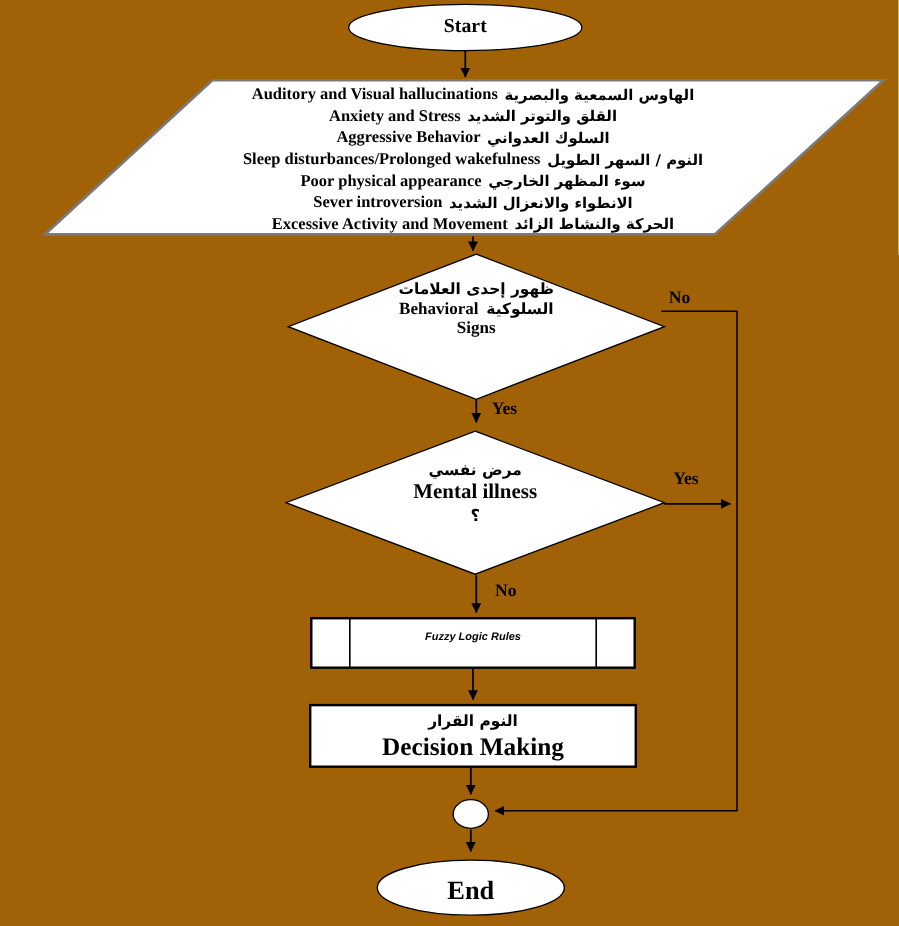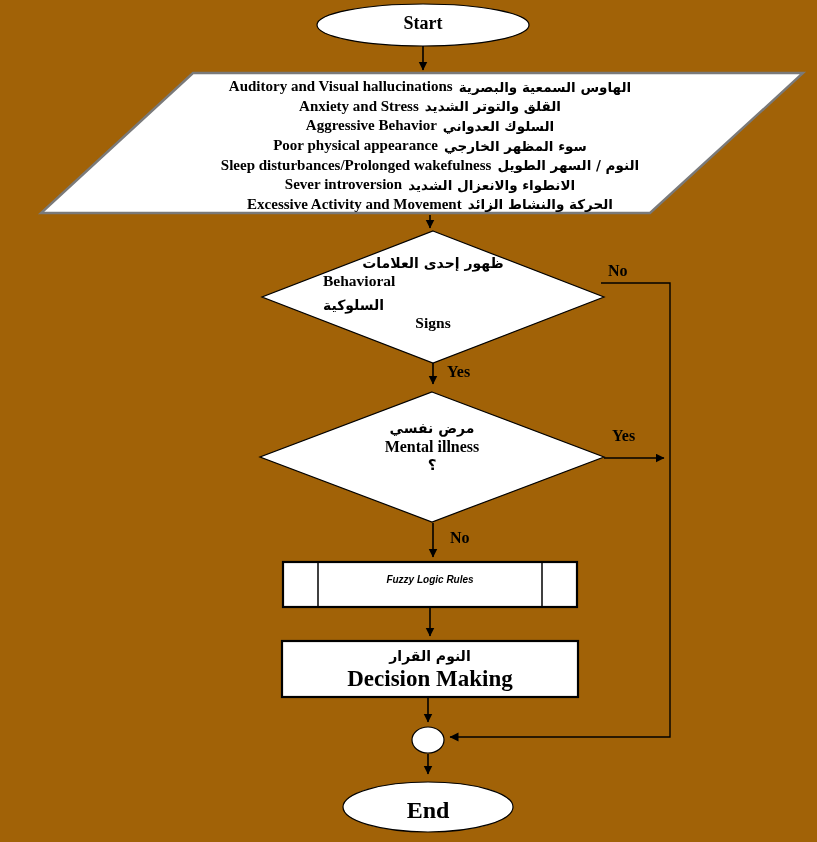--- a/index.html
+++ b/index.html
@@ -61,54 +61,54 @@
     </div>
     <div class="sym-line">
       <span class="serif">Anxiety and Stress</span>
       <span class="ar">القلق والتوتر الشديد</span>
     </div>
     <div class="sym-line">
       <span class="serif">Aggressive Behavior</span>
       <span class="ar">السلوك العدواني</span>
     </div>
     <div class="sym-line">
+      <span class="serif">Sleep disturbances/Prolonged wakefulness</span>
+      <span class="ar">النوم / السهر الطويل</span>
+    </div>
+    <div class="sym-line">
       <span class="serif">Poor physical appearance</span>
       <span class="ar">سوء المظهر الخارجي</span>
-    </div>
-    <div class="sym-line">
-      <span class="serif">Sleep disturbances/Prolonged wakefulness</span>
-      <span class="ar">النوم / السهر الطويل</span>
     </div>
     <div class="sym-line">
       <span class="serif">Sever introversion</span>
       <span class="ar">الانطواء والانعزال الشديد</span>
     </div>
     <div class="sym-line">
       <span class="serif">Excessive Activity and Movement</span>
       <span class="ar">الحركة والنشاط الزائد</span>
     </div>
   </div>
 
   <div class="txt" style="left:323px;top:255px;width:220px;">
     <div class="ar d-line-ar">ظهور إحدى العلامات</div>
-    <div style="display:flex;justify-content:center;gap:7px;align-items:baseline;flex-direction:column;">
+    <div style="display:flex;justify-content:center;gap:7px;align-items:baseline;">
       <span class="serif d-line-en">Behavioral</span>
       <span class="ar d-line-ar">السلوكية</span>
     </div>
     <div class="serif d-line-en">Signs</div>
   </div>
 
   <div class="edge-label serif" style="left:608px;top:262px;">No</div>
   <div class="edge-label serif" style="left:447px;top:363px;">Yes</div>
   <div class="edge-label serif" style="left:612px;top:427px;">Yes</div>
   <div class="edge-label serif" style="left:450px;top:529px;">No</div>
 
   <div class="txt" style="left:332px;top:420px;width:200px;">
     <div class="ar d-line-ar">مرض نفسي</div>
-    <div class="serif" style="font-size:16px;text-align:center;">Mental illness</div>
+    <div class="serif" style="font-size:19px;text-align:center;">Mental illness</div>
     <div class="ar" style="font-size:15px;">؟</div>
   </div>
 
   <div class="txt sans" style="left:318px;top:574px;width:224px;font-size:10px;font-style:italic;">Fuzzy Logic Rules</div>
 
   <div class="txt" style="left:292px;top:648px;width:276px;">
     <div class="ar" style="font-size:14px;">النوم القرار</div>
     <div class="serif" style="font-size:23px;">Decision Making</div>
   </div>
 

